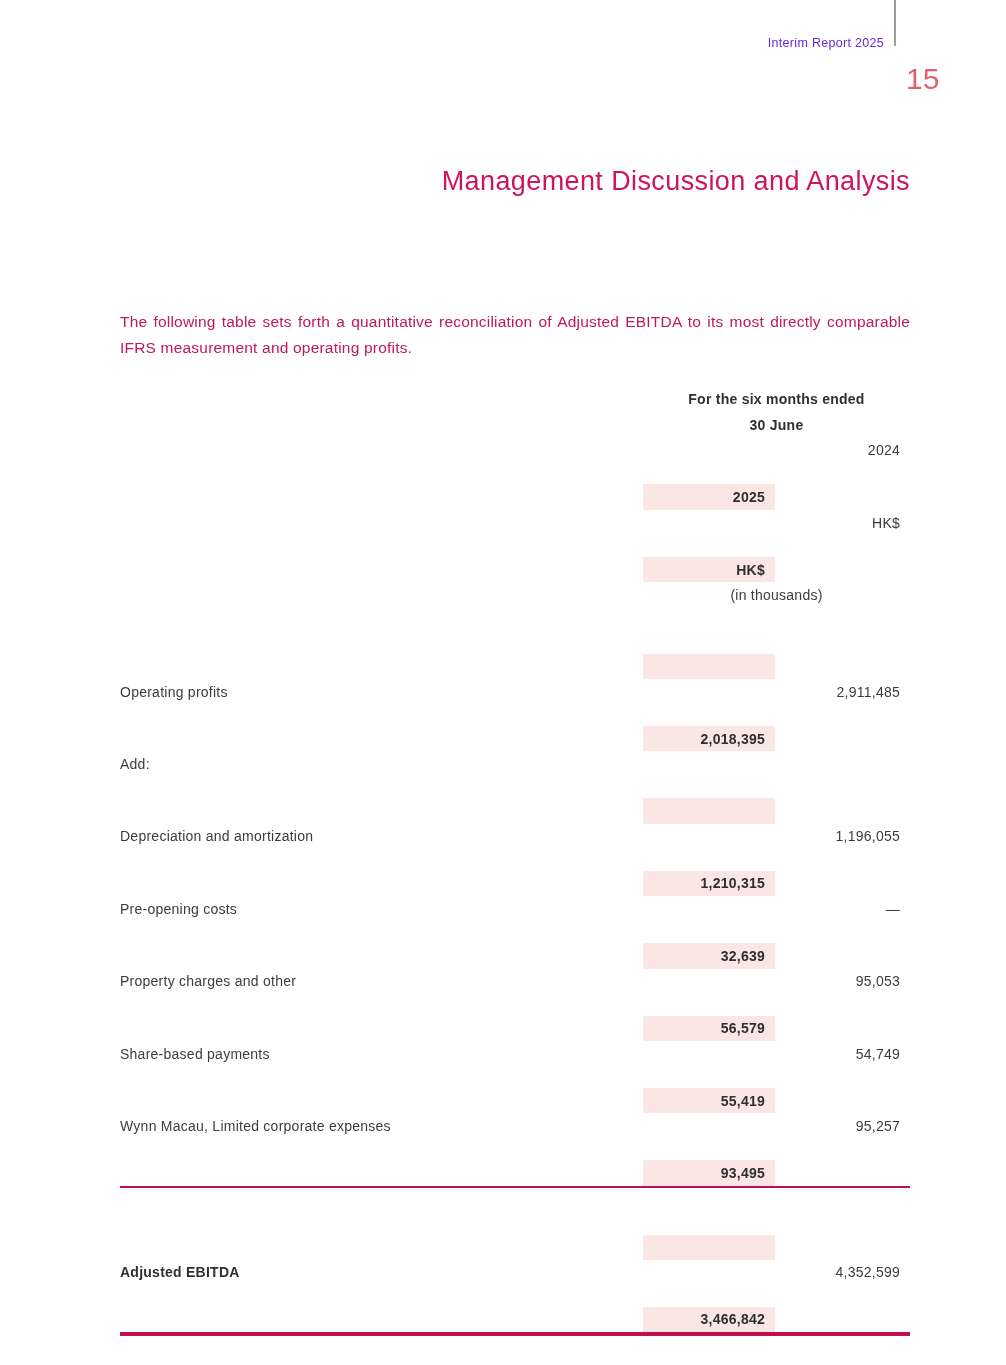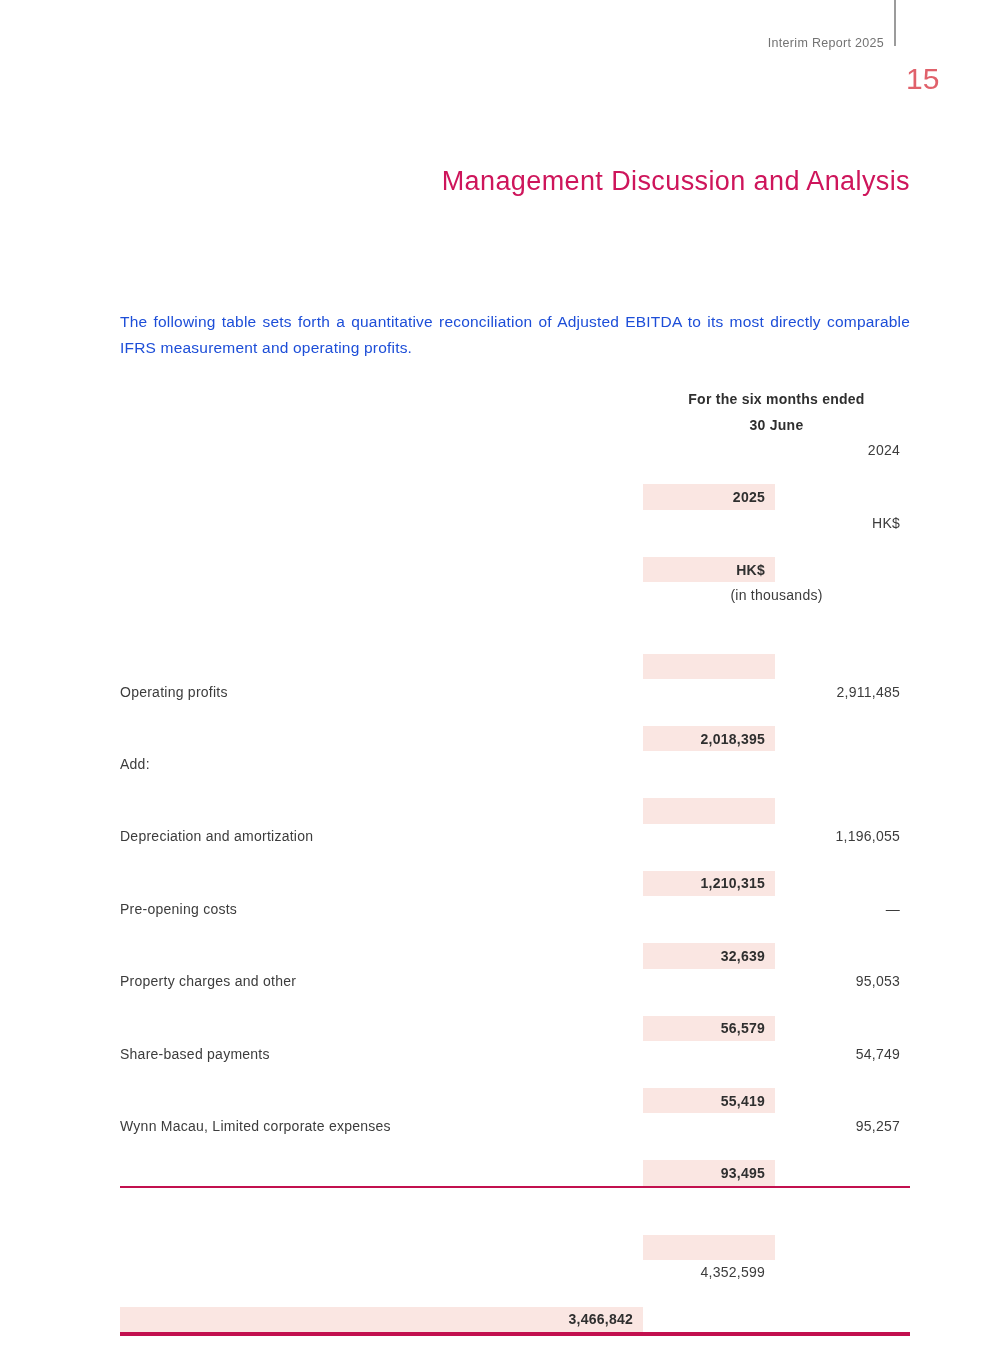--- a/index.html
+++ b/index.html
@@ -17,21 +17,21 @@
     overflow: hidden;
   }
 
   
   .report-label {
     position: absolute;
     top: 36px;
     right: 122px;
     font-size: 12.5px;
     letter-spacing: 0.3px;
-    color: #737373;
+    color: #6d28d9;
   }
   .header-divider {
     position: absolute;
     top: 0;
     left: 894px;
     width: 2px;
     height: 46px;
     background: #9b9b9b;
   }
   .page-number {
@@ -62,21 +62,21 @@
   .intro {
     position: absolute;
     top: 309px;
     left: 120px;
     width: 790px;
     margin: 0;
     font-size: 15.5px;
     line-height: 26px;
     letter-spacing: 0.2px;
     text-align: justify;
-    color: #1d4ed8;
+    color: #be185d;
   }
 
   
   .fin-table {
     position: absolute;
     top: 386px;
     left: 120px;
     width: 790px;
     display: grid;
     grid-template-columns: 1fr 132px 135px;
@@ -163,20 +163,21 @@
     <div class="cell hrow">Wynn Macau, Limited corporate expenses</div>
     <div class="cell hrow num bold pink">93,495</div>
     <div class="cell hrow num">95,257</div>
 
     <div class="full thin-rule"></div>
 
     <div class="cell h25"></div>
     <div class="cell h25 pink"></div>
     <div class="cell h25"></div>
 
+    <div class="cell h25 bold">Adjusted EBITDA</div>
     <div class="cell h25 num bold pink">3,466,842</div>
     <div class="cell h25 num">4,352,599</div>
 
     <div class="full thick-rule"></div>
 
   </div>
 
 </div>
 
 </body></html>

